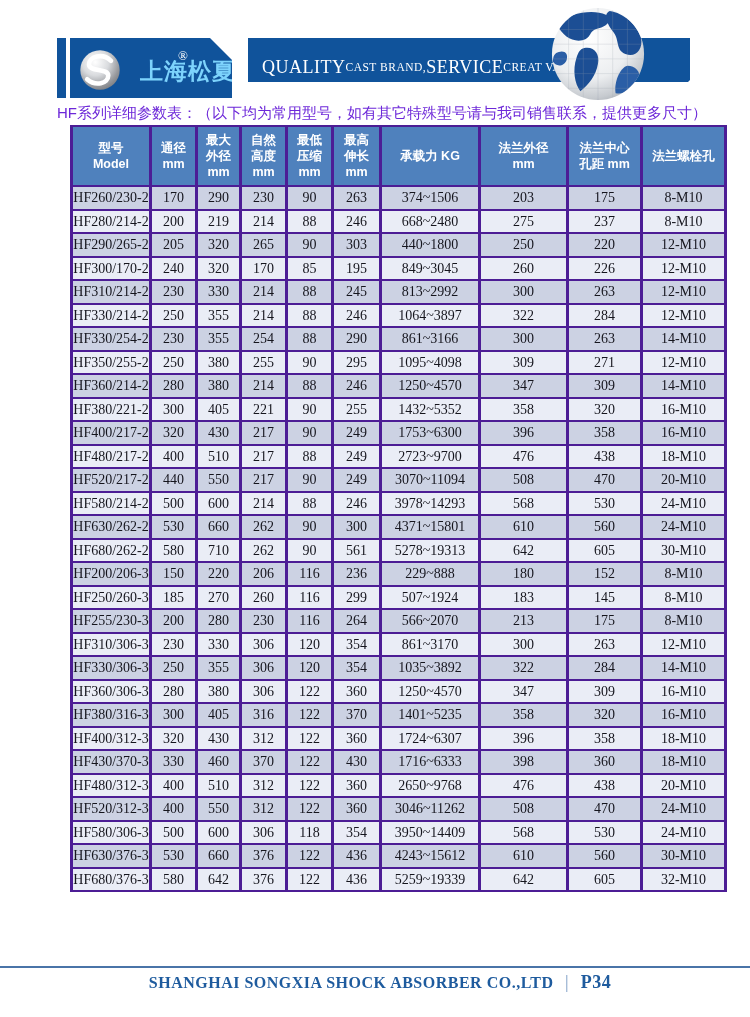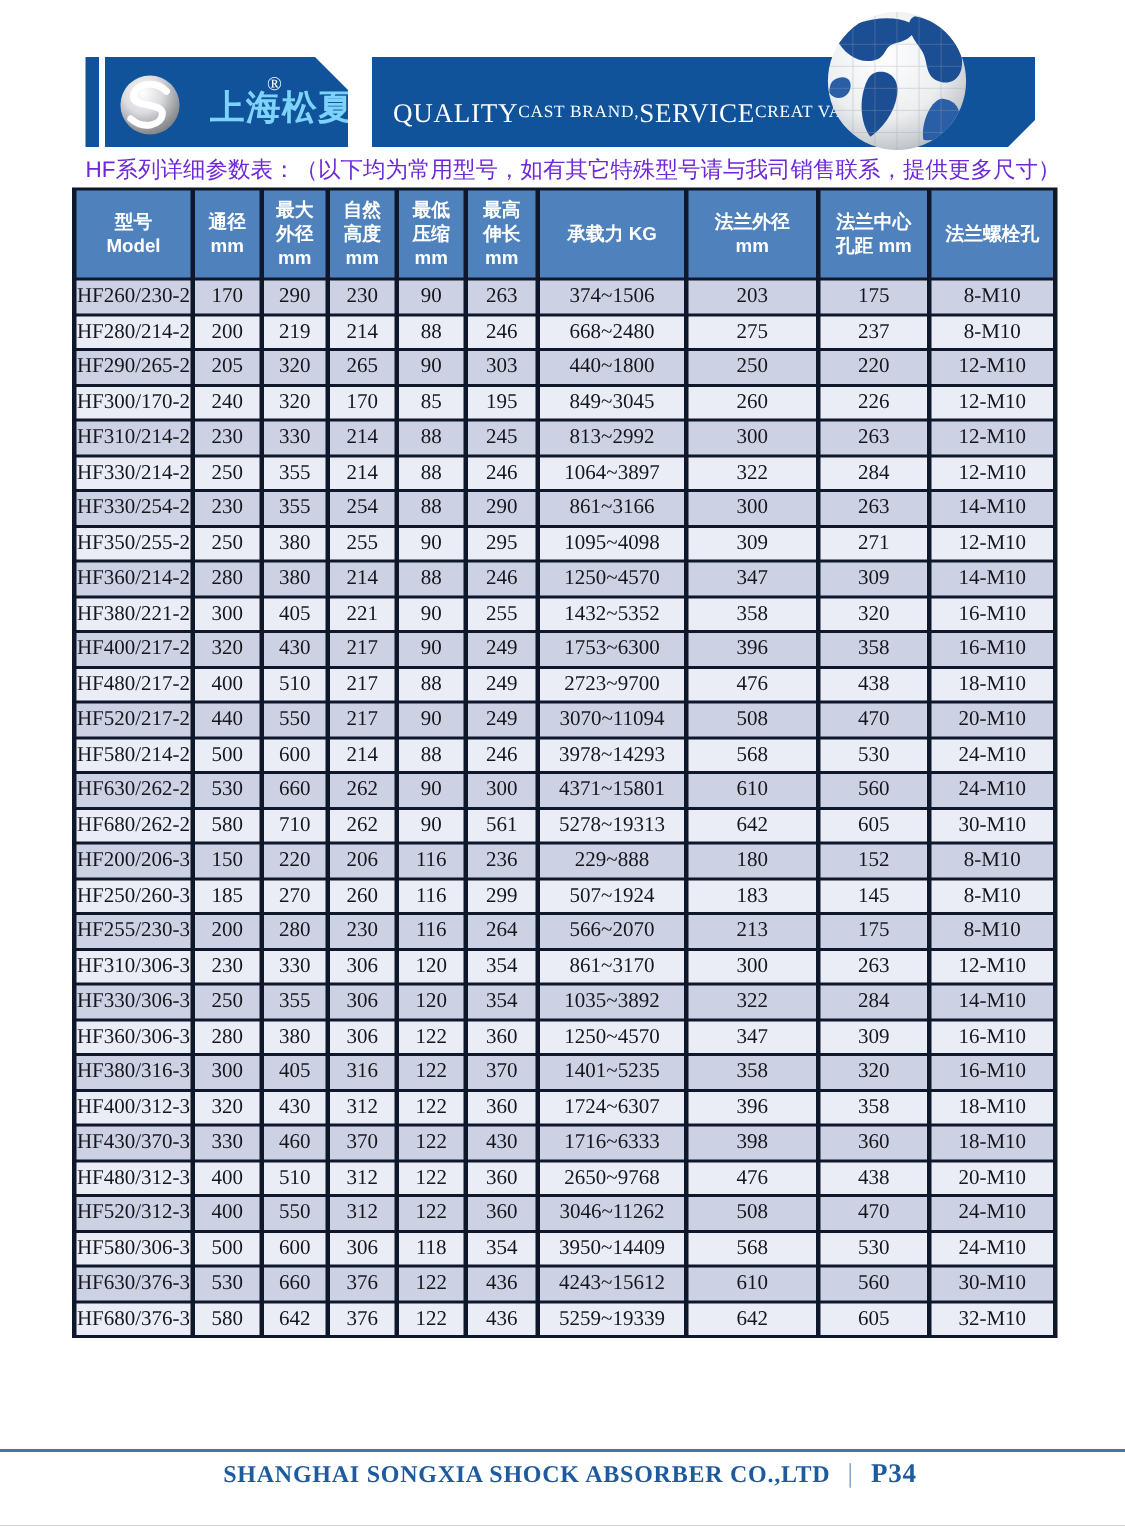--- a/index.html
+++ b/index.html
@@ -19,39 +19,39 @@
   .reg-mark {
     position:absolute; left:108px; top:10px; color:#ffffff;
     font-size:13px; font-family:"Liberation Serif", serif;
   }
   .brand-name {
     margin-left:18px; margin-top:6px; color:#7dd3fc; font-weight:bold;
     font-size:23px; letter-spacing:1px; font-family:"Liberation Sans", sans-serif;
     white-space:nowrap;
   }
   .slogan-box {
-    position:absolute; left:248px; top:38px; width:442px; height:60px; background:#10539b;
+    position:absolute; left:248px; top:38px; width:442px; height:44px; background:#10539b;
     clip-path:polygon(0 0, 442px 0, 442px 42px, 424px 60px, 0 60px);
     display:flex; align-items:center; padding-left:14px; padding-top:14px;
     color:#ffffff; white-space:nowrap;
   }
   .slogan-big { font-size:18px; letter-spacing:0.5px; font-family:"Liberation Serif", serif; }
   .slogan-small { font-size:11.5px; letter-spacing:0.5px; font-family:"Liberation Serif", serif; }
   .globe { position:absolute; left:549px; top:5px; width:98px; height:98px; }
   
   .intro {
     position:absolute; left:57px; top:104px; width:660px;
     font-size:15px; color:#6d28d9; font-family:"Liberation Sans", sans-serif;
     white-space:nowrap;
   }
   
   .spec-table {
-    position:absolute; left:48px; top:125px; width:650px;
+    position:absolute; left:70px; top:125px; width:650px;
     border-collapse:separate; border-spacing:3px 2px; table-layout:fixed;
-    background:#0f172a;
+    background:#4c1d95;
   }
   .spec-table th {
     background:#4f81bd; color:#ffffff; font-family:"Liberation Sans", sans-serif;
     font-size:12.5px; font-weight:bold; height:58px; text-align:center;
     line-height:16px; vertical-align:middle; padding:0 1px;
   }
   .spec-table td {
     background:#eaedf6; color:#15151d; text-align:center; vertical-align:middle;
     font-size:14px; height:21.5px; line-height:21.5px; padding:0;
     font-family:"Liberation Serif", serif; white-space:nowrap; overflow:hidden;

